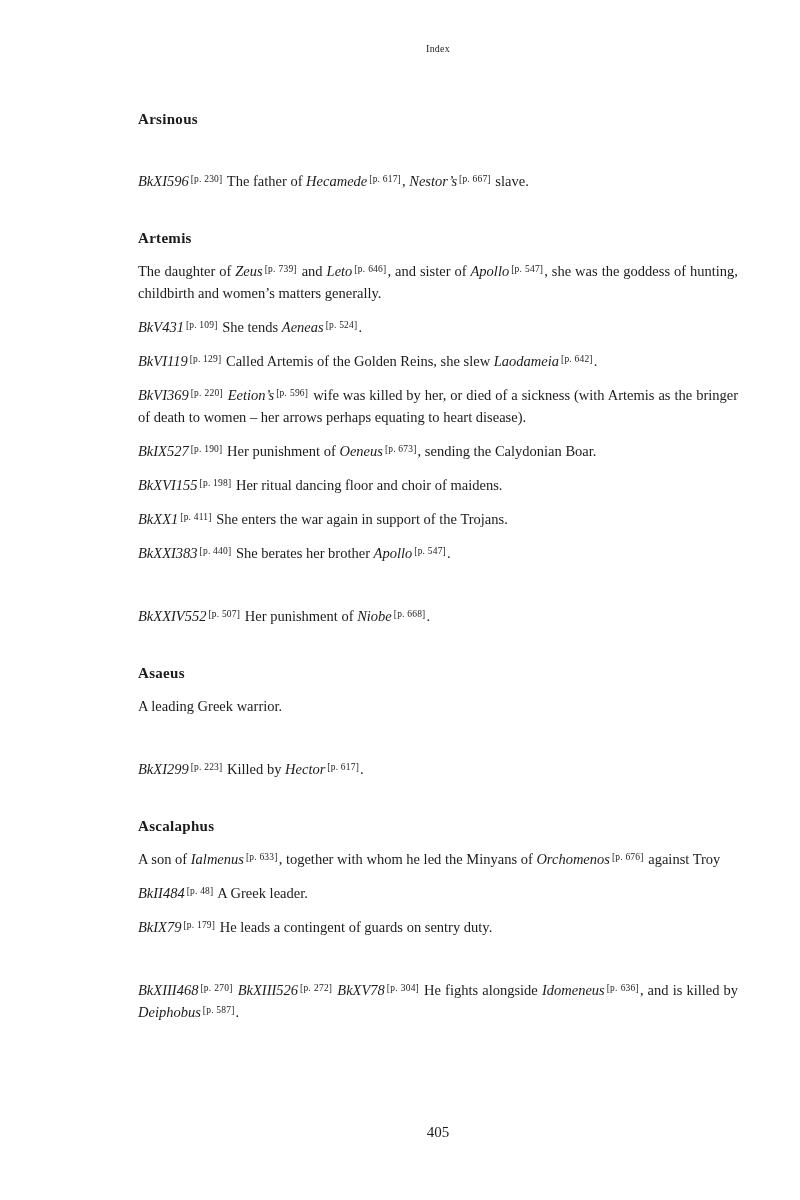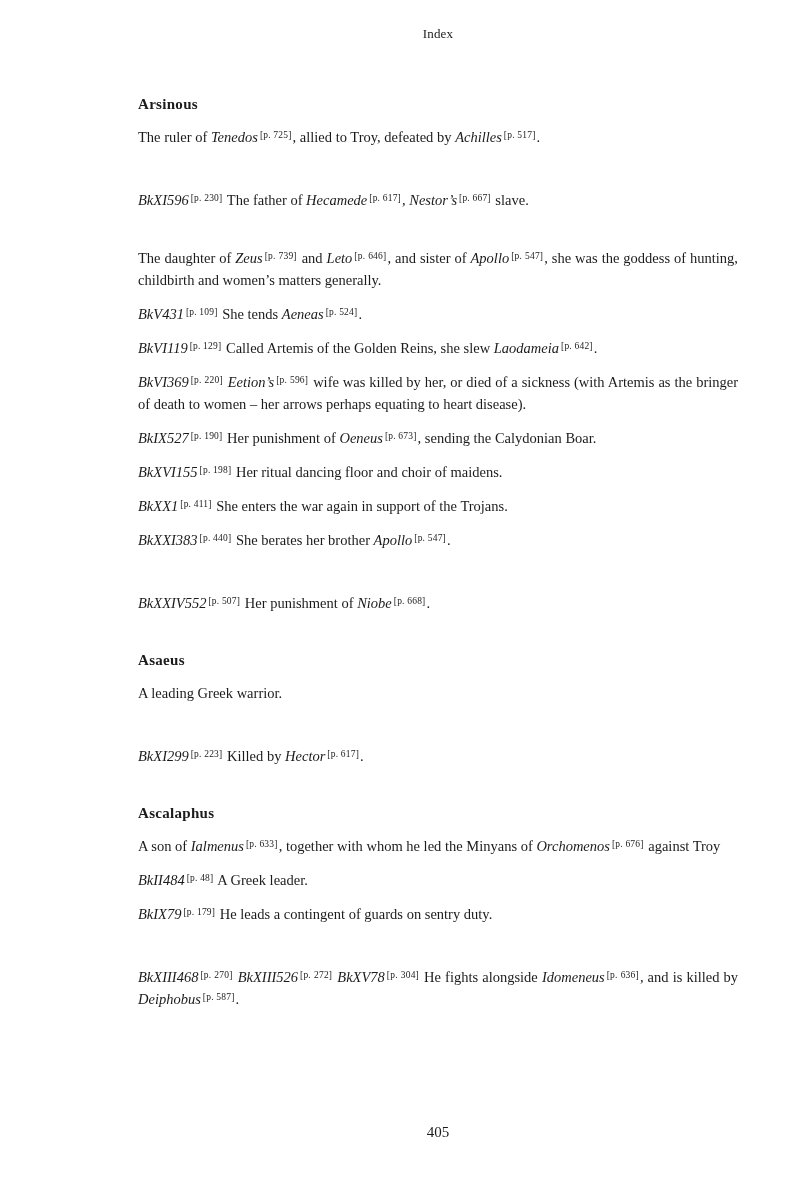--- a/index.html
+++ b/index.html
@@ -15,23 +15,23 @@
     position: absolute; inset: 0;
     background: #ffffff;
     overflow: hidden;
   }
   .content {
     position: absolute;
     left: 138px; top: 0;
     width: 600px;
   }
   .doc-title {
-    padding-top: 24px;
+    padding-top: 39px;
     text-align: center;
-    font-size: 13px;
+    font-size: 10px;
     font-weight: normal;
     line-height: 20px;
     letter-spacing: 0.2px;
   }
   .entry { margin-top: 36px; }
   .entry:first-of-type { margin-top: 50px; }
   .term {
     font-size: 15px;
     font-weight: bold;
     line-height: 20px;
@@ -69,24 +69,24 @@
 </style>
 </head>
 <body>
 
 <div class="page">
   <div class="content">
     <div class="doc-title">Index</div>
     <div>
         <section class="entry">
           <h2 class="term">Arsinous</h2>
-          <p class="para"><span class="t">The ruler of </span><span class="nm">Tenedos</span><sup class="ref">[p. 725]</sup><span class="t">, allied to Troy, defeated by </span><span class="nm">Achilles</span><sup class="ref">[p. 517]</sup><span class="t">.</span></p>
           <p class="para"><span class="bk">BkXI596</span><sup class="ref">[p. 230]</sup><span class="t"> The father of </span><span class="nm">Hecamede</span><sup class="ref">[p. 617]</sup><span class="t">, </span><span class="nm">Nestor’s</span><sup class="ref">[p. 667]</sup><span class="t"> slave.</span></p>
         </section>
         <section class="entry">
+          <h2 class="term">Artemis</h2>
           <p class="para"><span class="t">The daughter of </span><span class="nm">Zeus</span><sup class="ref">[p. 739]</sup><span class="t"> and </span><span class="nm">Leto</span><sup class="ref">[p. 646]</sup><span class="t">, and sister of </span><span class="nm">Apollo</span><sup class="ref">[p. 547]</sup><span class="t">, she was the goddess of hunting, childbirth and women’s matters generally.</span></p>
           <p class="para"><span class="bk">BkV431</span><sup class="ref">[p. 109]</sup><span class="t"> She tends </span><span class="nm">Aeneas</span><sup class="ref">[p. 524]</sup><span class="t">.</span></p>
           <p class="para"><span class="bk">BkVI119</span><sup class="ref">[p. 129]</sup><span class="t"> Called Artemis of the Golden Reins, she slew </span><span class="nm">Laodameia</span><sup class="ref">[p. 642]</sup><span class="t">.</span></p>
           <p class="para"><span class="bk">BkVI369</span><sup class="ref">[p. 220]</sup><span class="t"> </span><span class="nm">Eetion’s</span><sup class="ref">[p. 596]</sup><span class="t"> wife was killed by her, or died of a sickness (with Artemis as the bringer of death to women – her arrows perhaps equating to heart disease).</span></p>
           <p class="para"><span class="bk">BkIX527</span><sup class="ref">[p. 190]</sup><span class="t"> Her punishment of </span><span class="nm">Oeneus</span><sup class="ref">[p. 673]</sup><span class="t">, sending the Calydonian Boar.</span></p>
           <p class="para"><span class="bk">BkXVI155</span><sup class="ref">[p. 198]</sup><span class="t"> Her ritual dancing floor and choir of maidens.</span></p>
           <p class="para"><span class="bk">BkXX1</span><sup class="ref">[p. 411]</sup><span class="t"> She enters the war again in support of the Trojans.</span></p>
           <p class="para"><span class="bk">BkXXI383</span><sup class="ref">[p. 440]</sup><span class="t"> She berates her brother </span><span class="nm">Apollo</span><sup class="ref">[p. 547]</sup><span class="t">.</span></p>
           <p class="para"><span class="bk">BkXXIV552</span><sup class="ref">[p. 507]</sup><span class="t"> Her punishment of </span><span class="nm">Niobe</span><sup class="ref">[p. 668]</sup><span class="t">.</span></p>
         </section>

